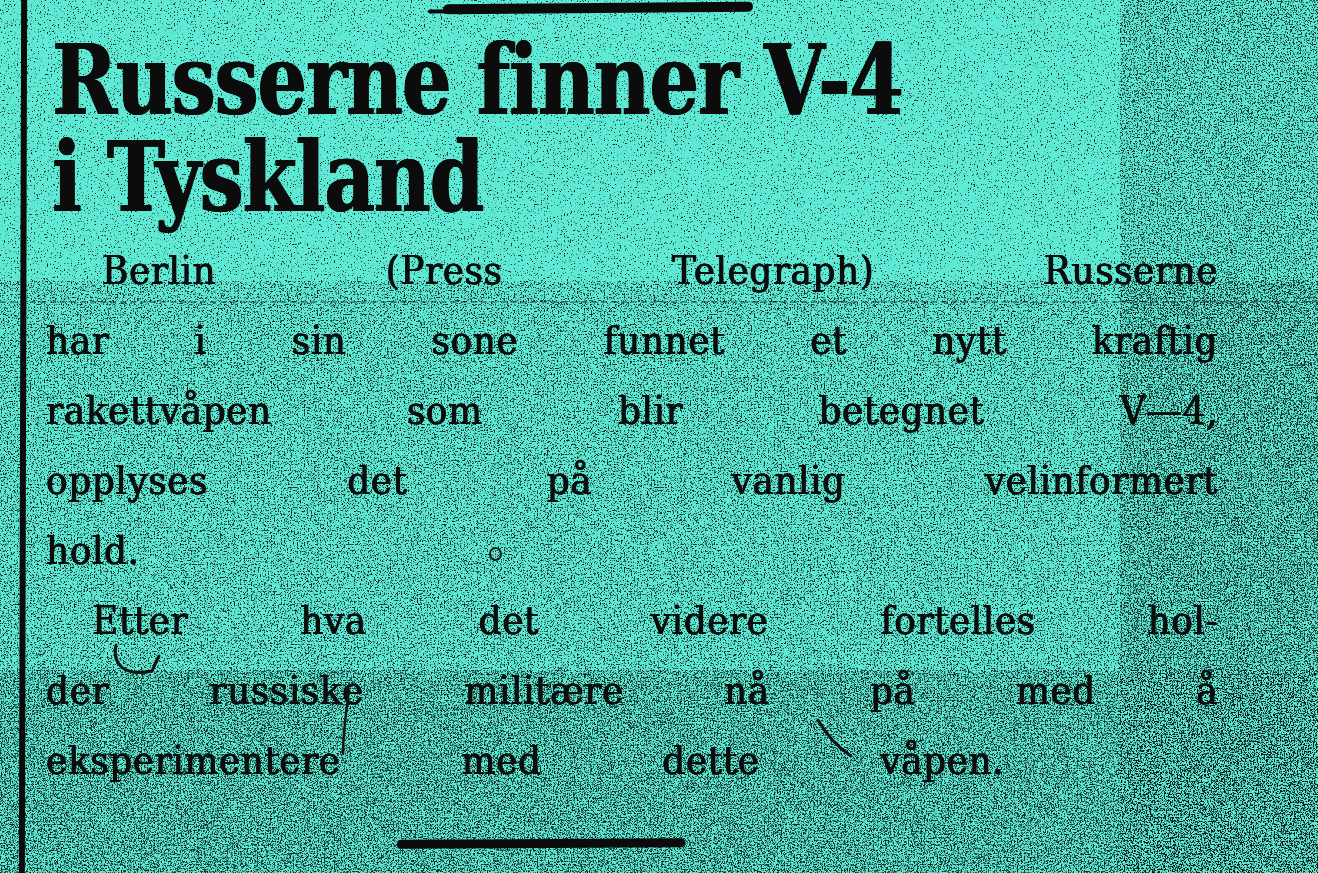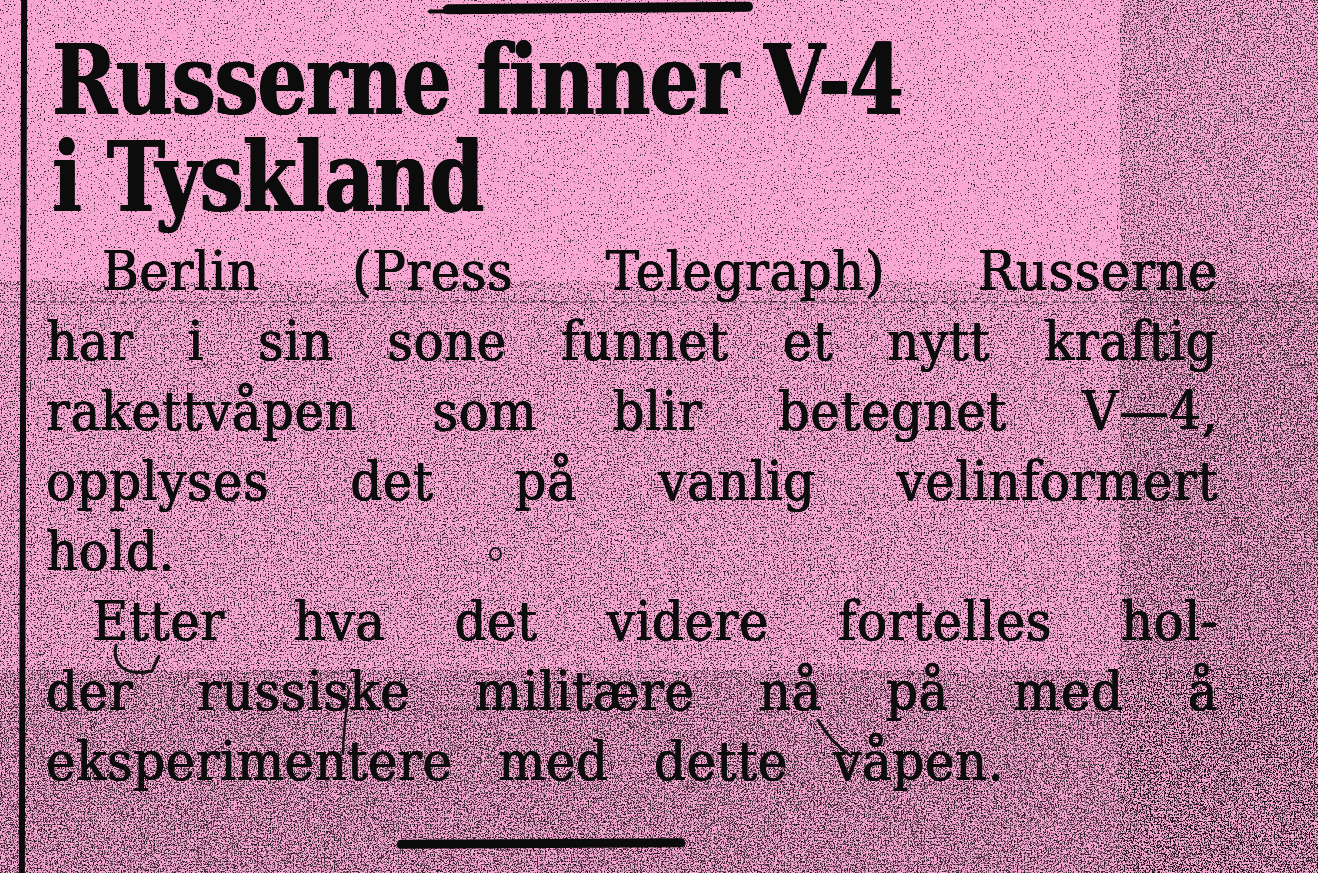--- a/index.html
+++ b/index.html
@@ -1,19 +1,19 @@
 <!DOCTYPE html>
 <html><head>
 <meta charset="utf-8">
 <style>
   html,body{margin:0;padding:0;background:#ffffff;}
   .page{
     position:relative;
     width:1318px;height:873px;
-    background:#f9a8d4;
+    background:#5eead4;
     overflow:hidden;
     font-family:"DejaVu Serif","Liberation Serif",serif;
     color:#0c0c0c;
   }
   
   .noise{position:absolute;left:0;top:0;width:1318px;height:873px;pointer-events:none;}
   .left-rule{
     position:absolute;left:20px;top:-4px;width:6px;height:881px;
     background:#0b0b0b;border-radius:3px;transform:rotate(0.15deg);
   }
@@ -40,21 +40,21 @@
     position:absolute;left:52px;top:32px;margin:0;
     font-weight:700;font-size:78px;line-height:78px;letter-spacing:-1px;
     transform:scaleY(1.24);transform-origin:0 0;
     text-shadow:1px 0 0 currentColor,-0.5px 0 0 currentColor;
     white-space:nowrap;
   }
   .hl-line{display:block;}
   
   .article-body{
     position:absolute;left:46px;top:236px;width:1172px;
-    font-size:50px;
+    font-size:36px;
     text-shadow:0.6px 0 0 currentColor,-0.4px 0 0 currentColor;
   }
   .body-line{
     height:70px;line-height:70px;
     text-align:justify;text-align-last:justify;text-justify:inter-word;
     transform:scaleY(1.1);transform-origin:0 50%;
     letter-spacing:0.5px;
   }
   .indent1{text-indent:56px;}
   .indent2{text-indent:46px;}

